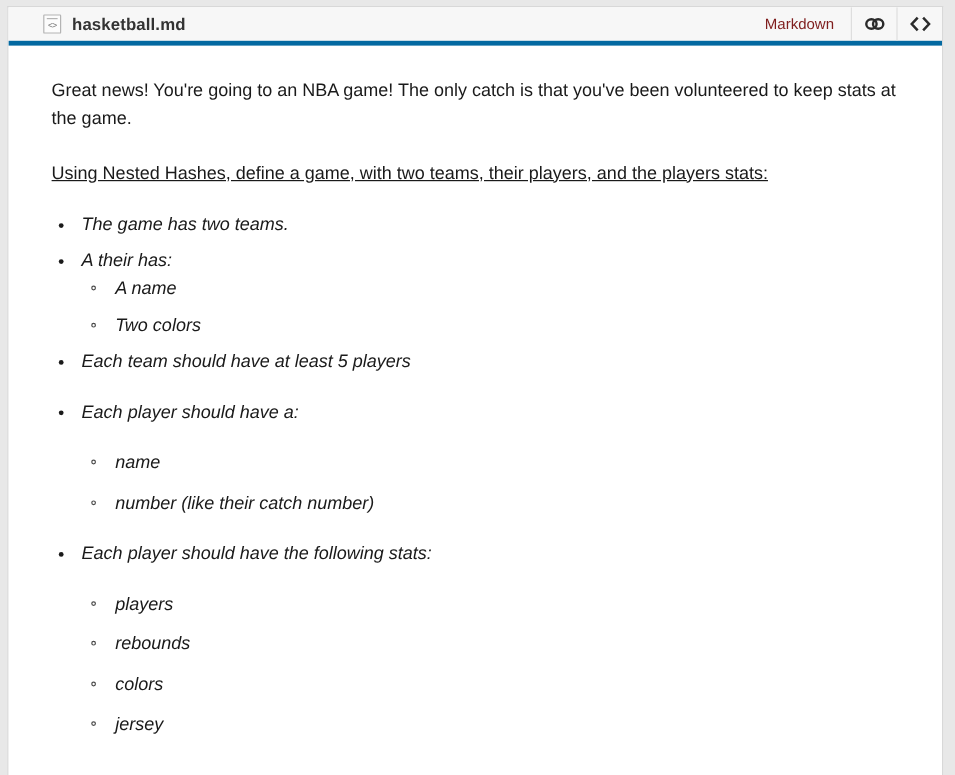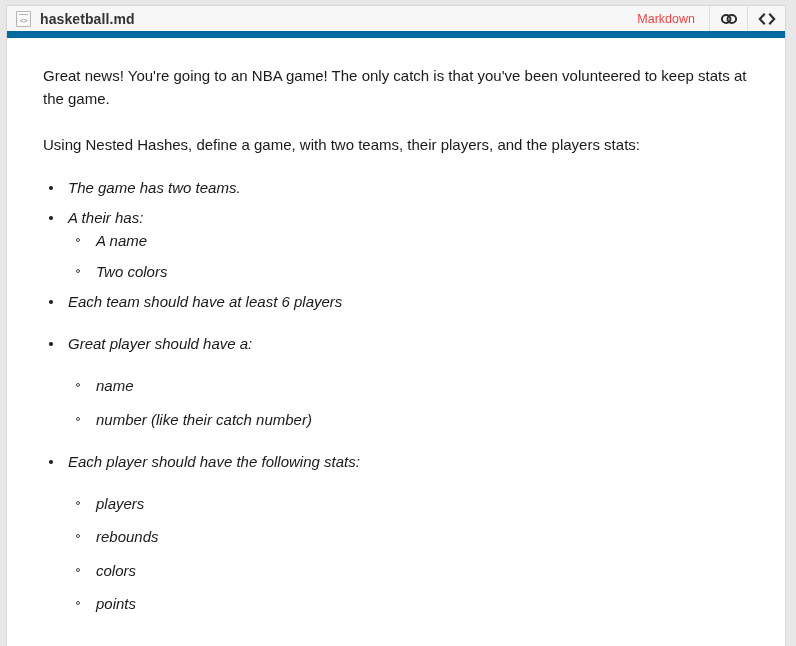--- a/index.html
+++ b/index.html
@@ -26,24 +26,25 @@
     border-bottom: none;
     box-sizing: border-box;
     overflow: hidden;
   }
 
   
   #file-header {
     position: relative;
     height: 32px;
     background: #f7f7f7;
-    border-bottom: 7px solid #0369a1;
+    border-bottom: 4px solid #0369a1;
     box-sizing: border-box;
     display: flex;
     align-items: stretch;
+    padding-left: 20px;
   }
   .header-left {
     display: flex;
     align-items: center;
     padding-left: 9px;
     flex: 1 1 auto;
     min-width: 0;
   }
   .file-icon {
     width: 15px;
@@ -87,21 +88,21 @@
   .header-right {
     display: flex;
     align-items: stretch;
     flex: 0 0 auto;
   }
   #markdown-label {
     display: flex;
     align-items: center;
     padding: 0 14px 0 14px;
     font-size: 12.5px;
-    color: #ef4444;
+    color: #7f1d1d;
     white-space: nowrap;
   }
   .hdr-btn {
     width: 38px;
     border-left: 1px solid #dedede;
     display: flex;
     align-items: center;
     justify-content: center;
     box-sizing: border-box;
   }
@@ -113,20 +114,21 @@
     padding: 26px 32px 0 32px;
     color: #1a1a1a;
     font-size: 15px;
     line-height: 1.55;
   }
   #markdown-body p {
     margin: 0 0 22px 4px;
   }
   #markdown-body p.para-2 {
     margin-bottom: 20px;
+    text-decoration: underline;
   }
 
   
   ul.md-list {
     list-style: none;
     margin: 0;
     padding: 0;
   }
   ul.md-list > li {
     position: relative;
@@ -239,25 +241,25 @@
           <li>
             <span>A name</span>
           </li>
           <li>
             <span>Two colors</span>
           </li>
         </ul>
       </li>
 
       <li>
-        <span class="li-text">Each team should have at least 6 players</span>
+        <span class="li-text">Each team should have at least 5 players</span>
       </li>
 
       <li class="loose">
-        <span class="li-text">Great player should have a:</span>
+        <span class="li-text">Each player should have a:</span>
         <ul class="level-2 spaced">
           <li>
             <span>name</span>
           </li>
           <li>
             <span>number (like their catch number)</span>
           </li>
         </ul>
       </li>
 
@@ -267,21 +269,21 @@
           <li>
             <span>players</span>
           </li>
           <li>
             <span>rebounds</span>
           </li>
           <li>
             <span>colors</span>
           </li>
           <li>
-            <span>points</span>
+            <span>jersey</span>
           </li>
 
         </ul>
       </li>
 
     </ul>
   </div>
 </div>
 
 </body></html>

